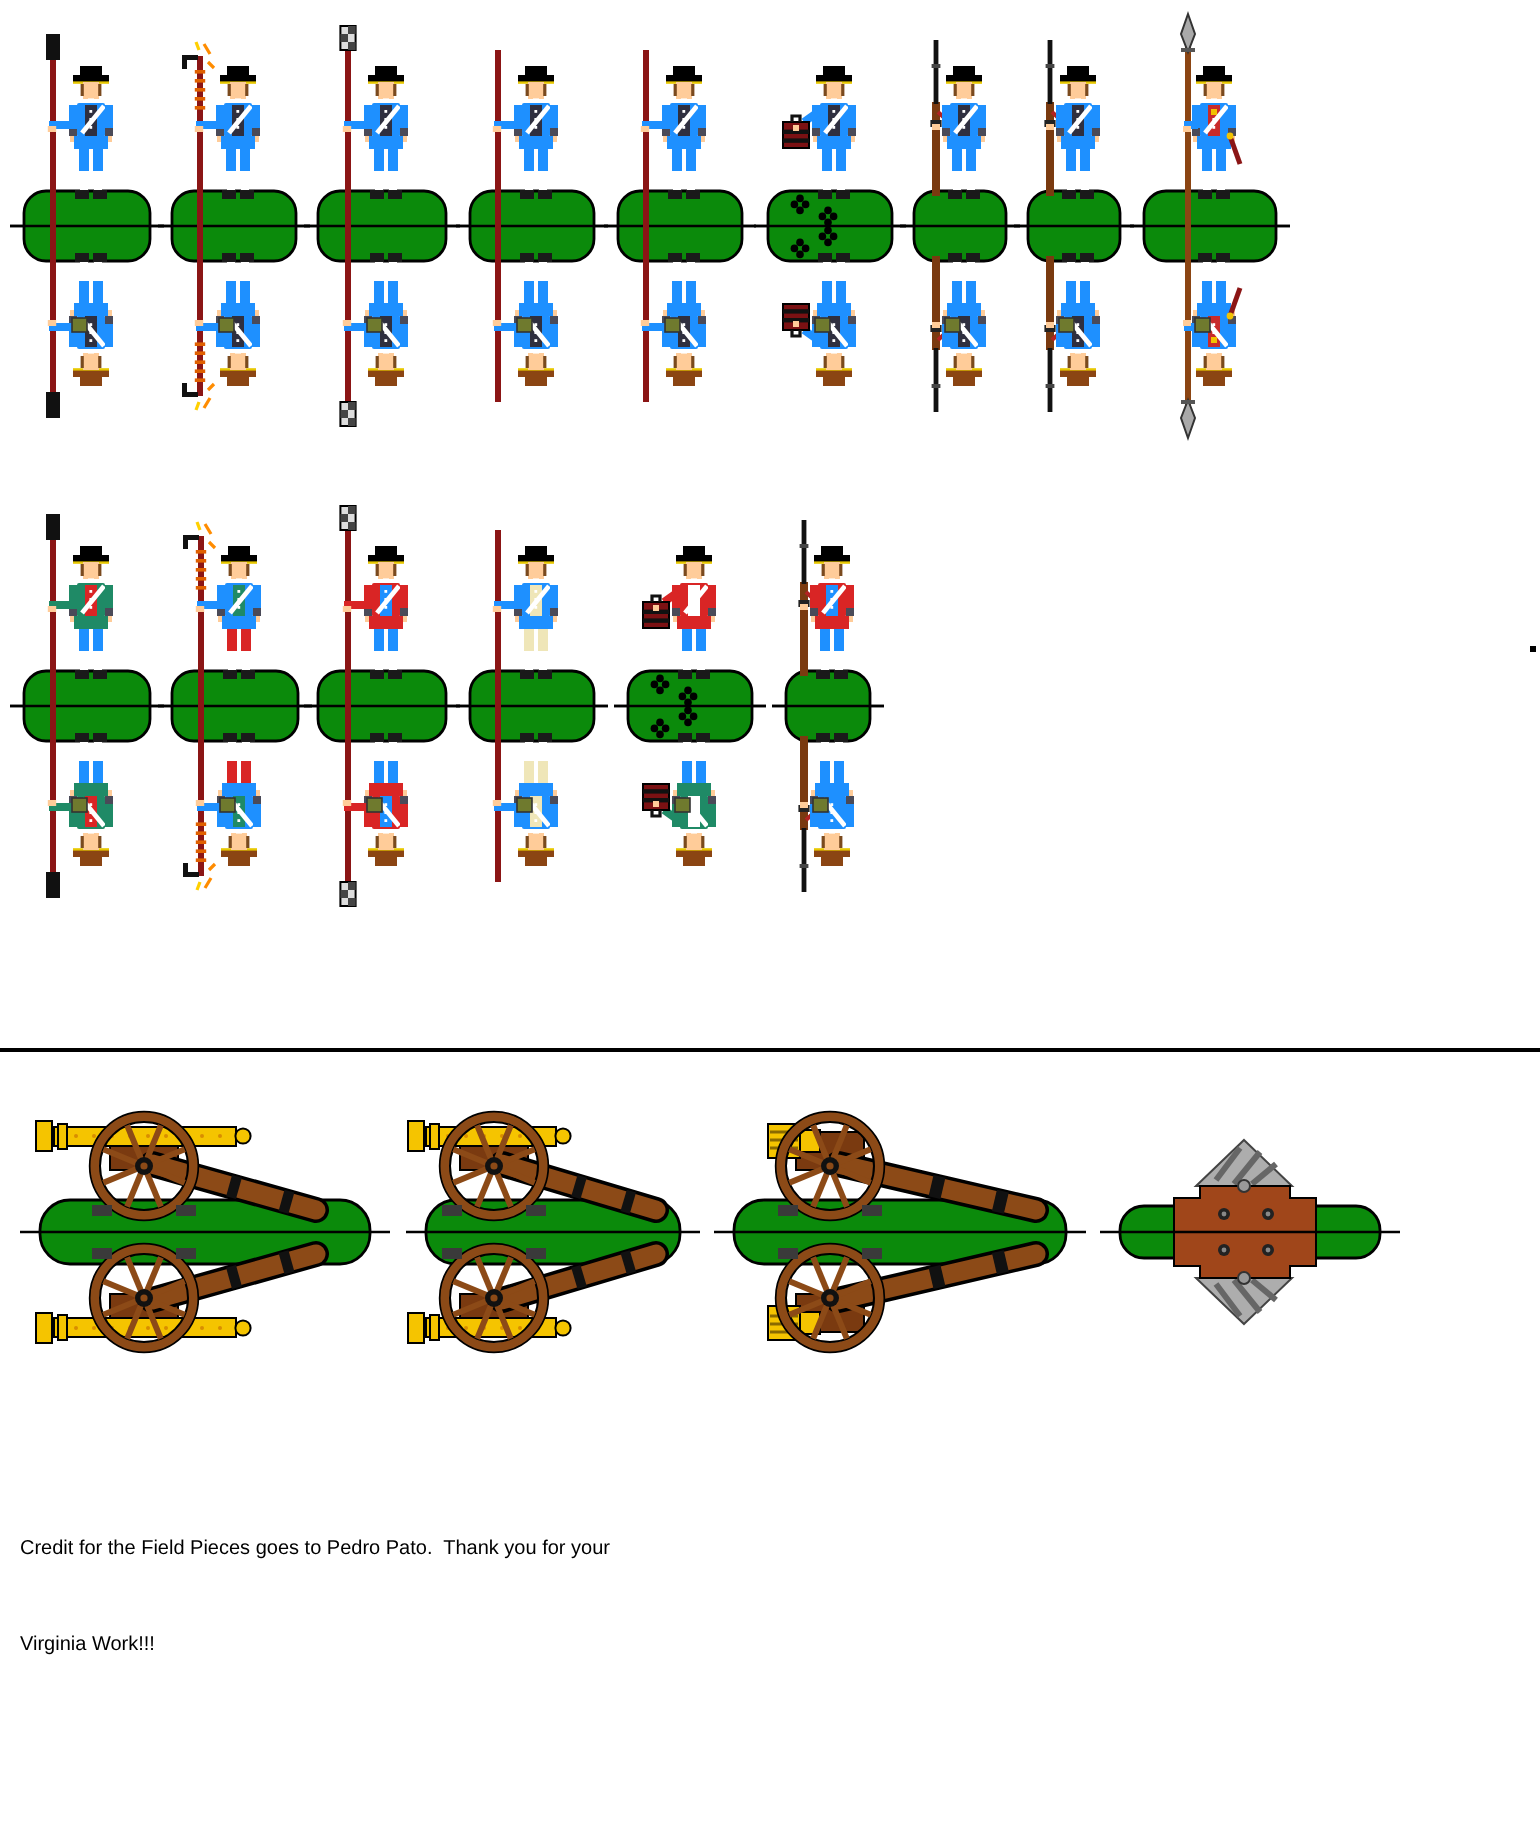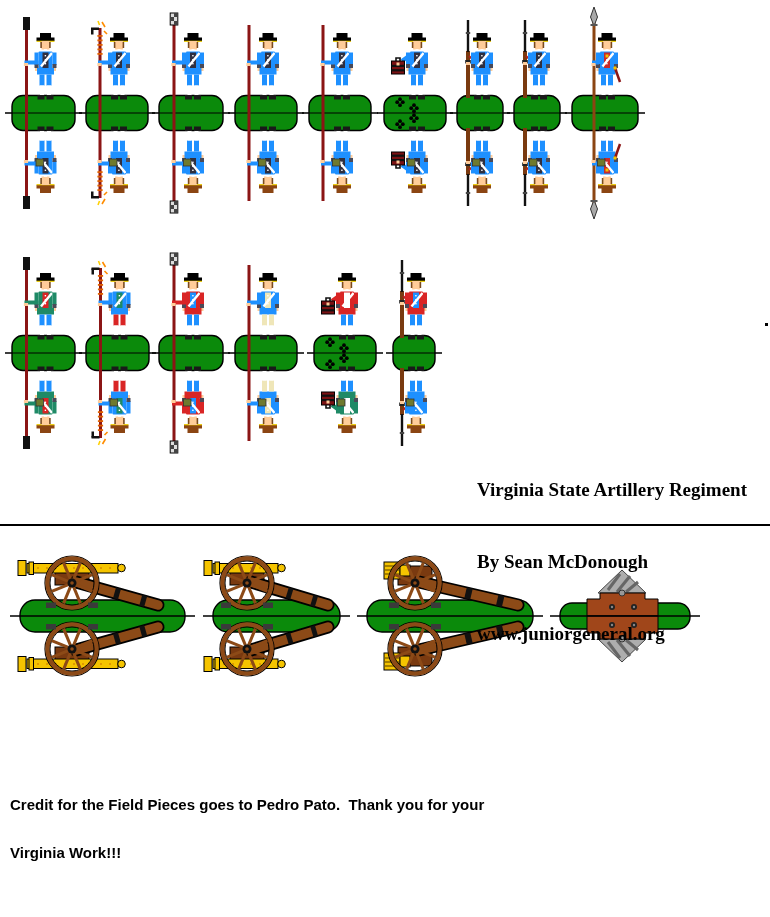--- a/index.html
+++ b/index.html
@@ -1,22 +1,22 @@
 <!DOCTYPE html>
 <html><head>
 <meta charset="utf-8">
 <style>
   html,body{margin:0;padding:0;background:#fff;}
   .sheet{position:relative;width:770px;height:917px;background:#fff;overflow:hidden;
          font-family:"Liberation Sans",sans-serif;}
   #sheet-svg{position:absolute;left:0;top:0;}
   .title-block{position:absolute;left:477px;top:430px;color:#000;
     font-family:"Liberation Serif",serif;font-weight:bold;font-size:19px;line-height:24px;white-space:pre;}
-  .credit-block{position:absolute;left:10px;top:765px;color:#000;
-    font-family:"Liberation Sans",sans-serif;font-weight:bold;font-size:15px;line-height:16px;white-space:pre;}
+  .credit-block{position:absolute;left:10px;top:735px;color:#000;
+    font-family:"Liberation Sans",sans-serif;font-weight:normal;font-size:10px;line-height:16px;white-space:pre;}
   .divider{position:absolute;left:0;top:524px;width:770px;height:2px;background:#000;}
   .stray-mark{position:absolute;width:3px;height:3px;background:#000;}
 </style>
 </head>
 <body>
 
 <div class="sheet">
   <svg id="sheet-svg" width="770" height="917" viewBox="0 0 770 917">
       <g>
         <g>
@@ -1399,25 +1399,20 @@
             <circle cx="612" cy="-9" r="1.2" fill="#888"></circle>
             <circle cx="634" cy="-9" r="3" fill="#222"></circle>
             <circle cx="634" cy="-9" r="1.2" fill="#888"></circle>
             <circle cx="622" cy="-23" r="3" fill="#999" stroke="#333" stroke-width="1"></circle>
           </g>
           <line x1="550" y1="616" x2="700" y2="616" stroke="#000" stroke-width="1.3" stroke-linecap="butt"></line>
         </g>
       </g>
     </svg>
 
-  <div class="title-block">
-    <div>Virginia State Artillery Regiment</div>
-    <div>By Sean McDonough</div>
-    <div>www.juniorgeneral.org</div>
-  </div>
 
   <div class="divider"></div>
 
   <div class="credit-block">
     <div>Credit for the Field Pieces goes to Pedro Pato.  Thank you for your</div>
     <div>Virginia Work!!!</div>
   </div>
 
   <div class="stray-mark" id="stray-mark" style="left: 765px; top: 323px;"></div>
 </div>

